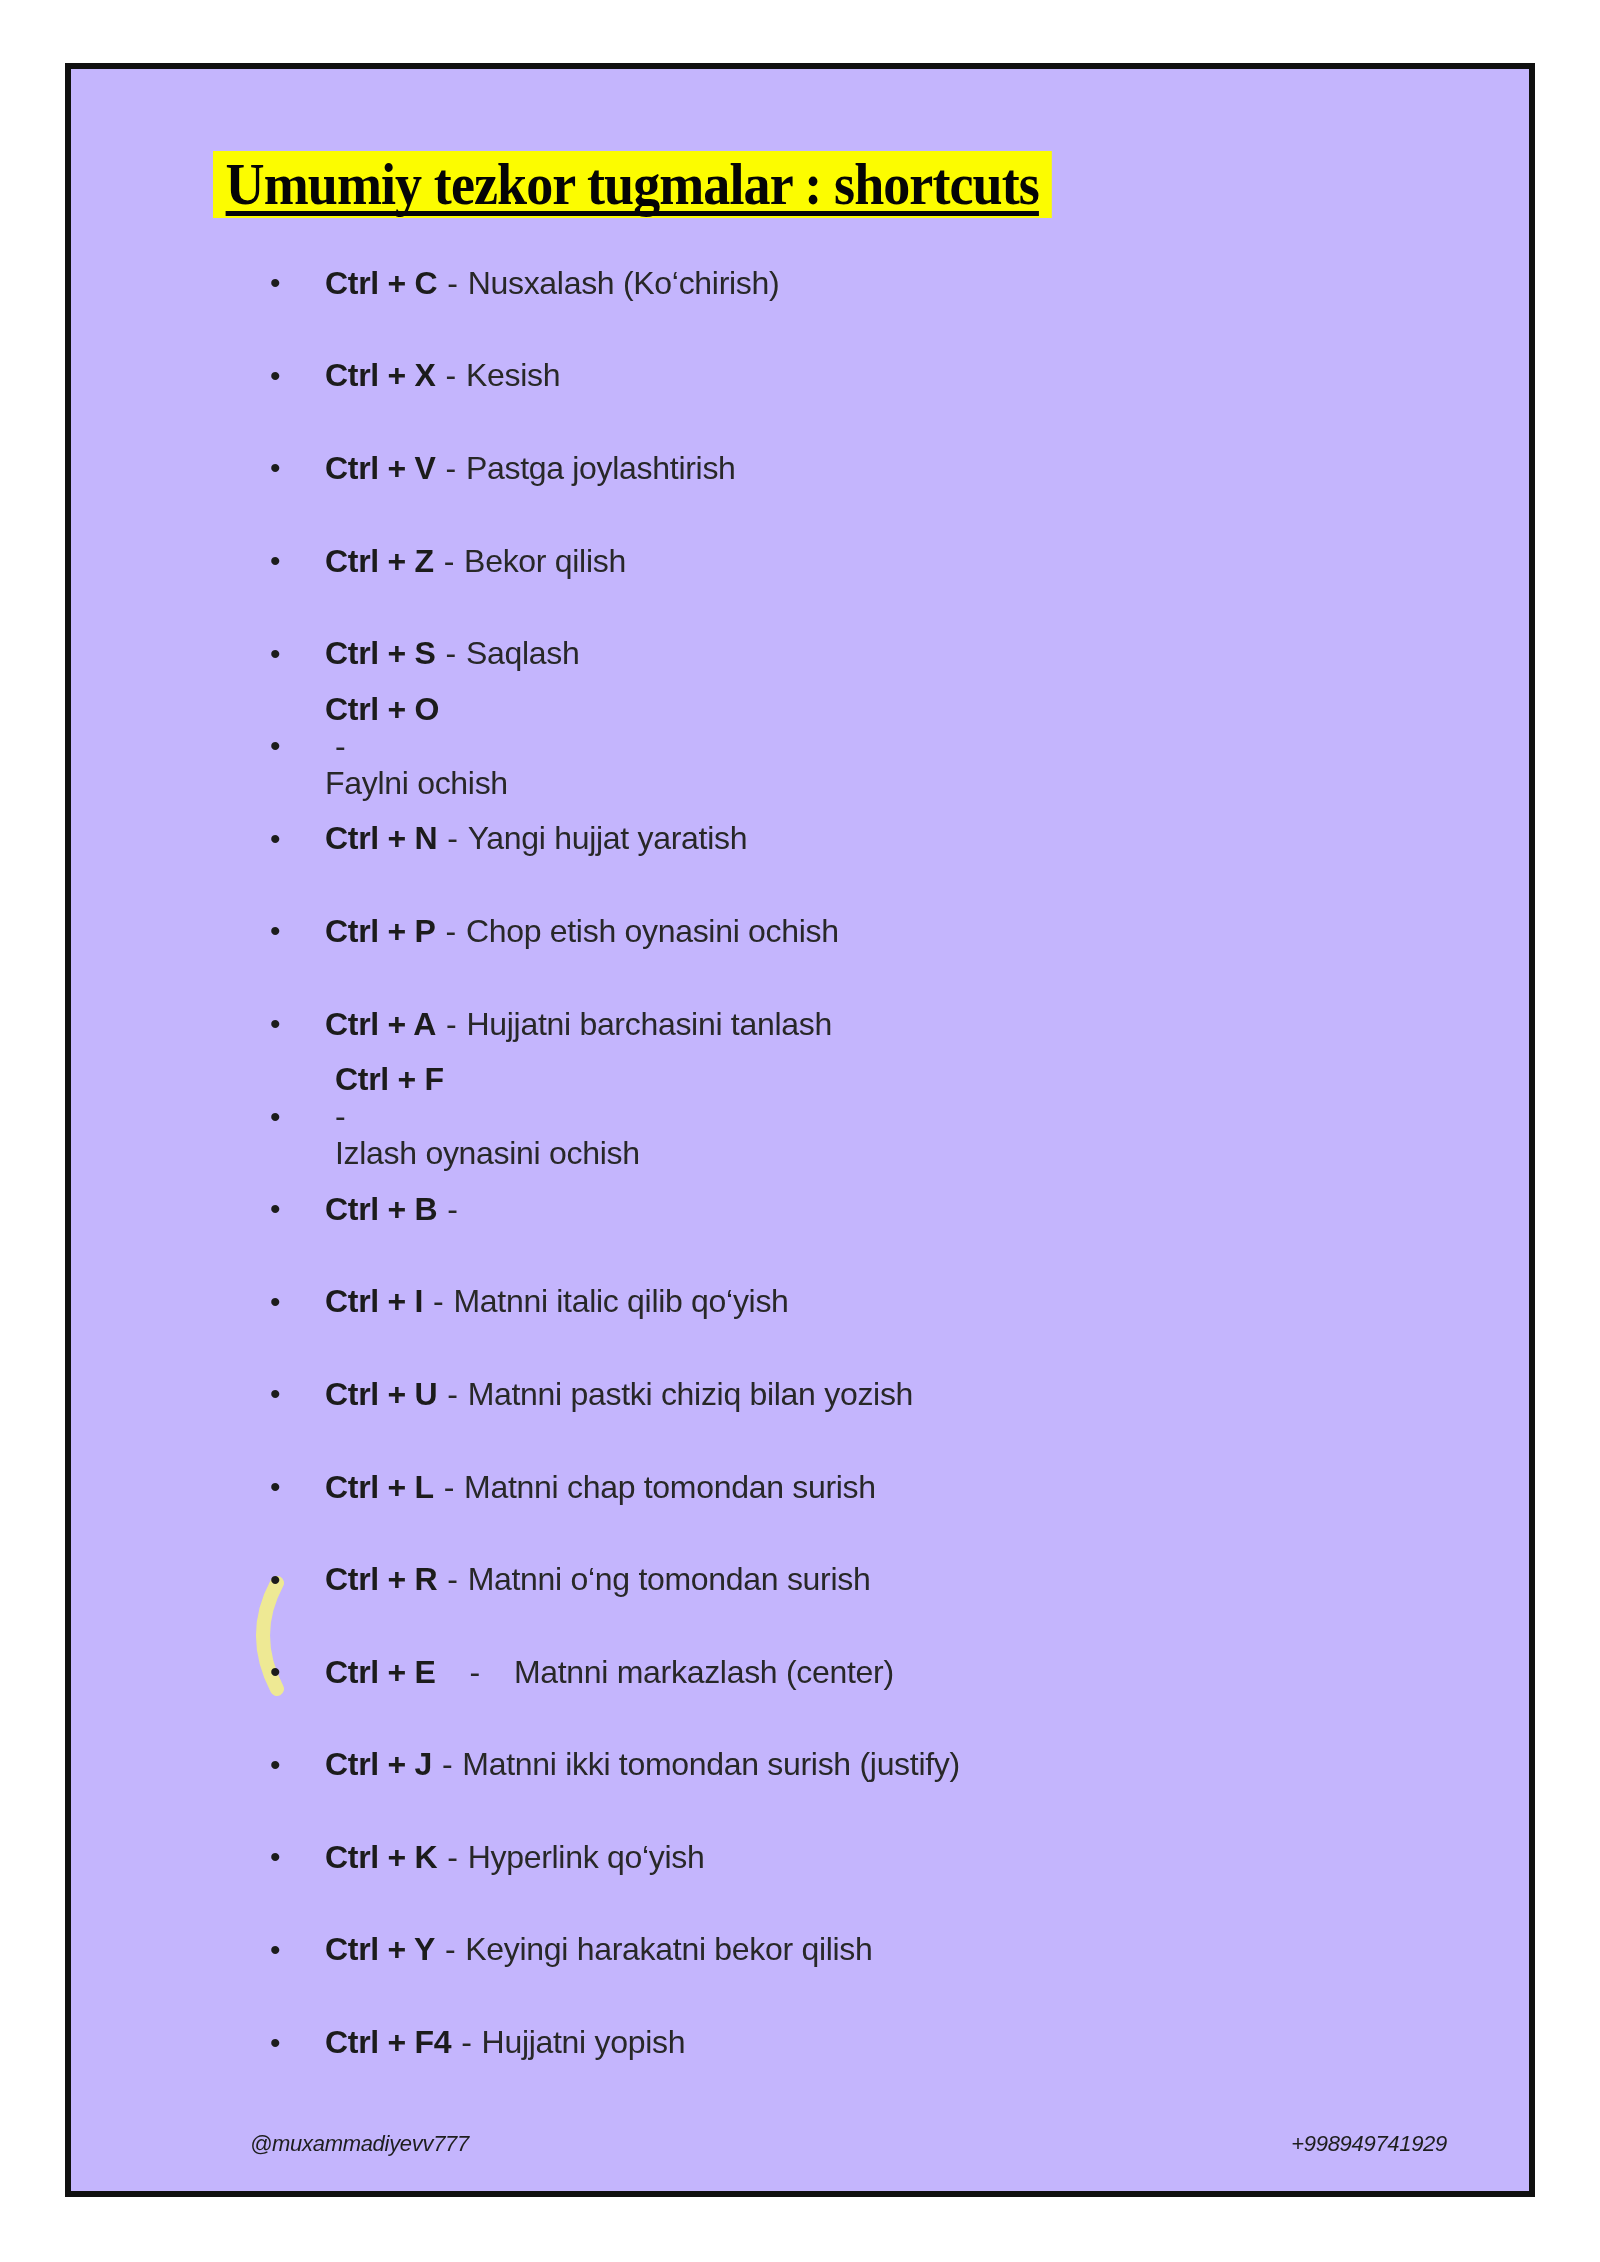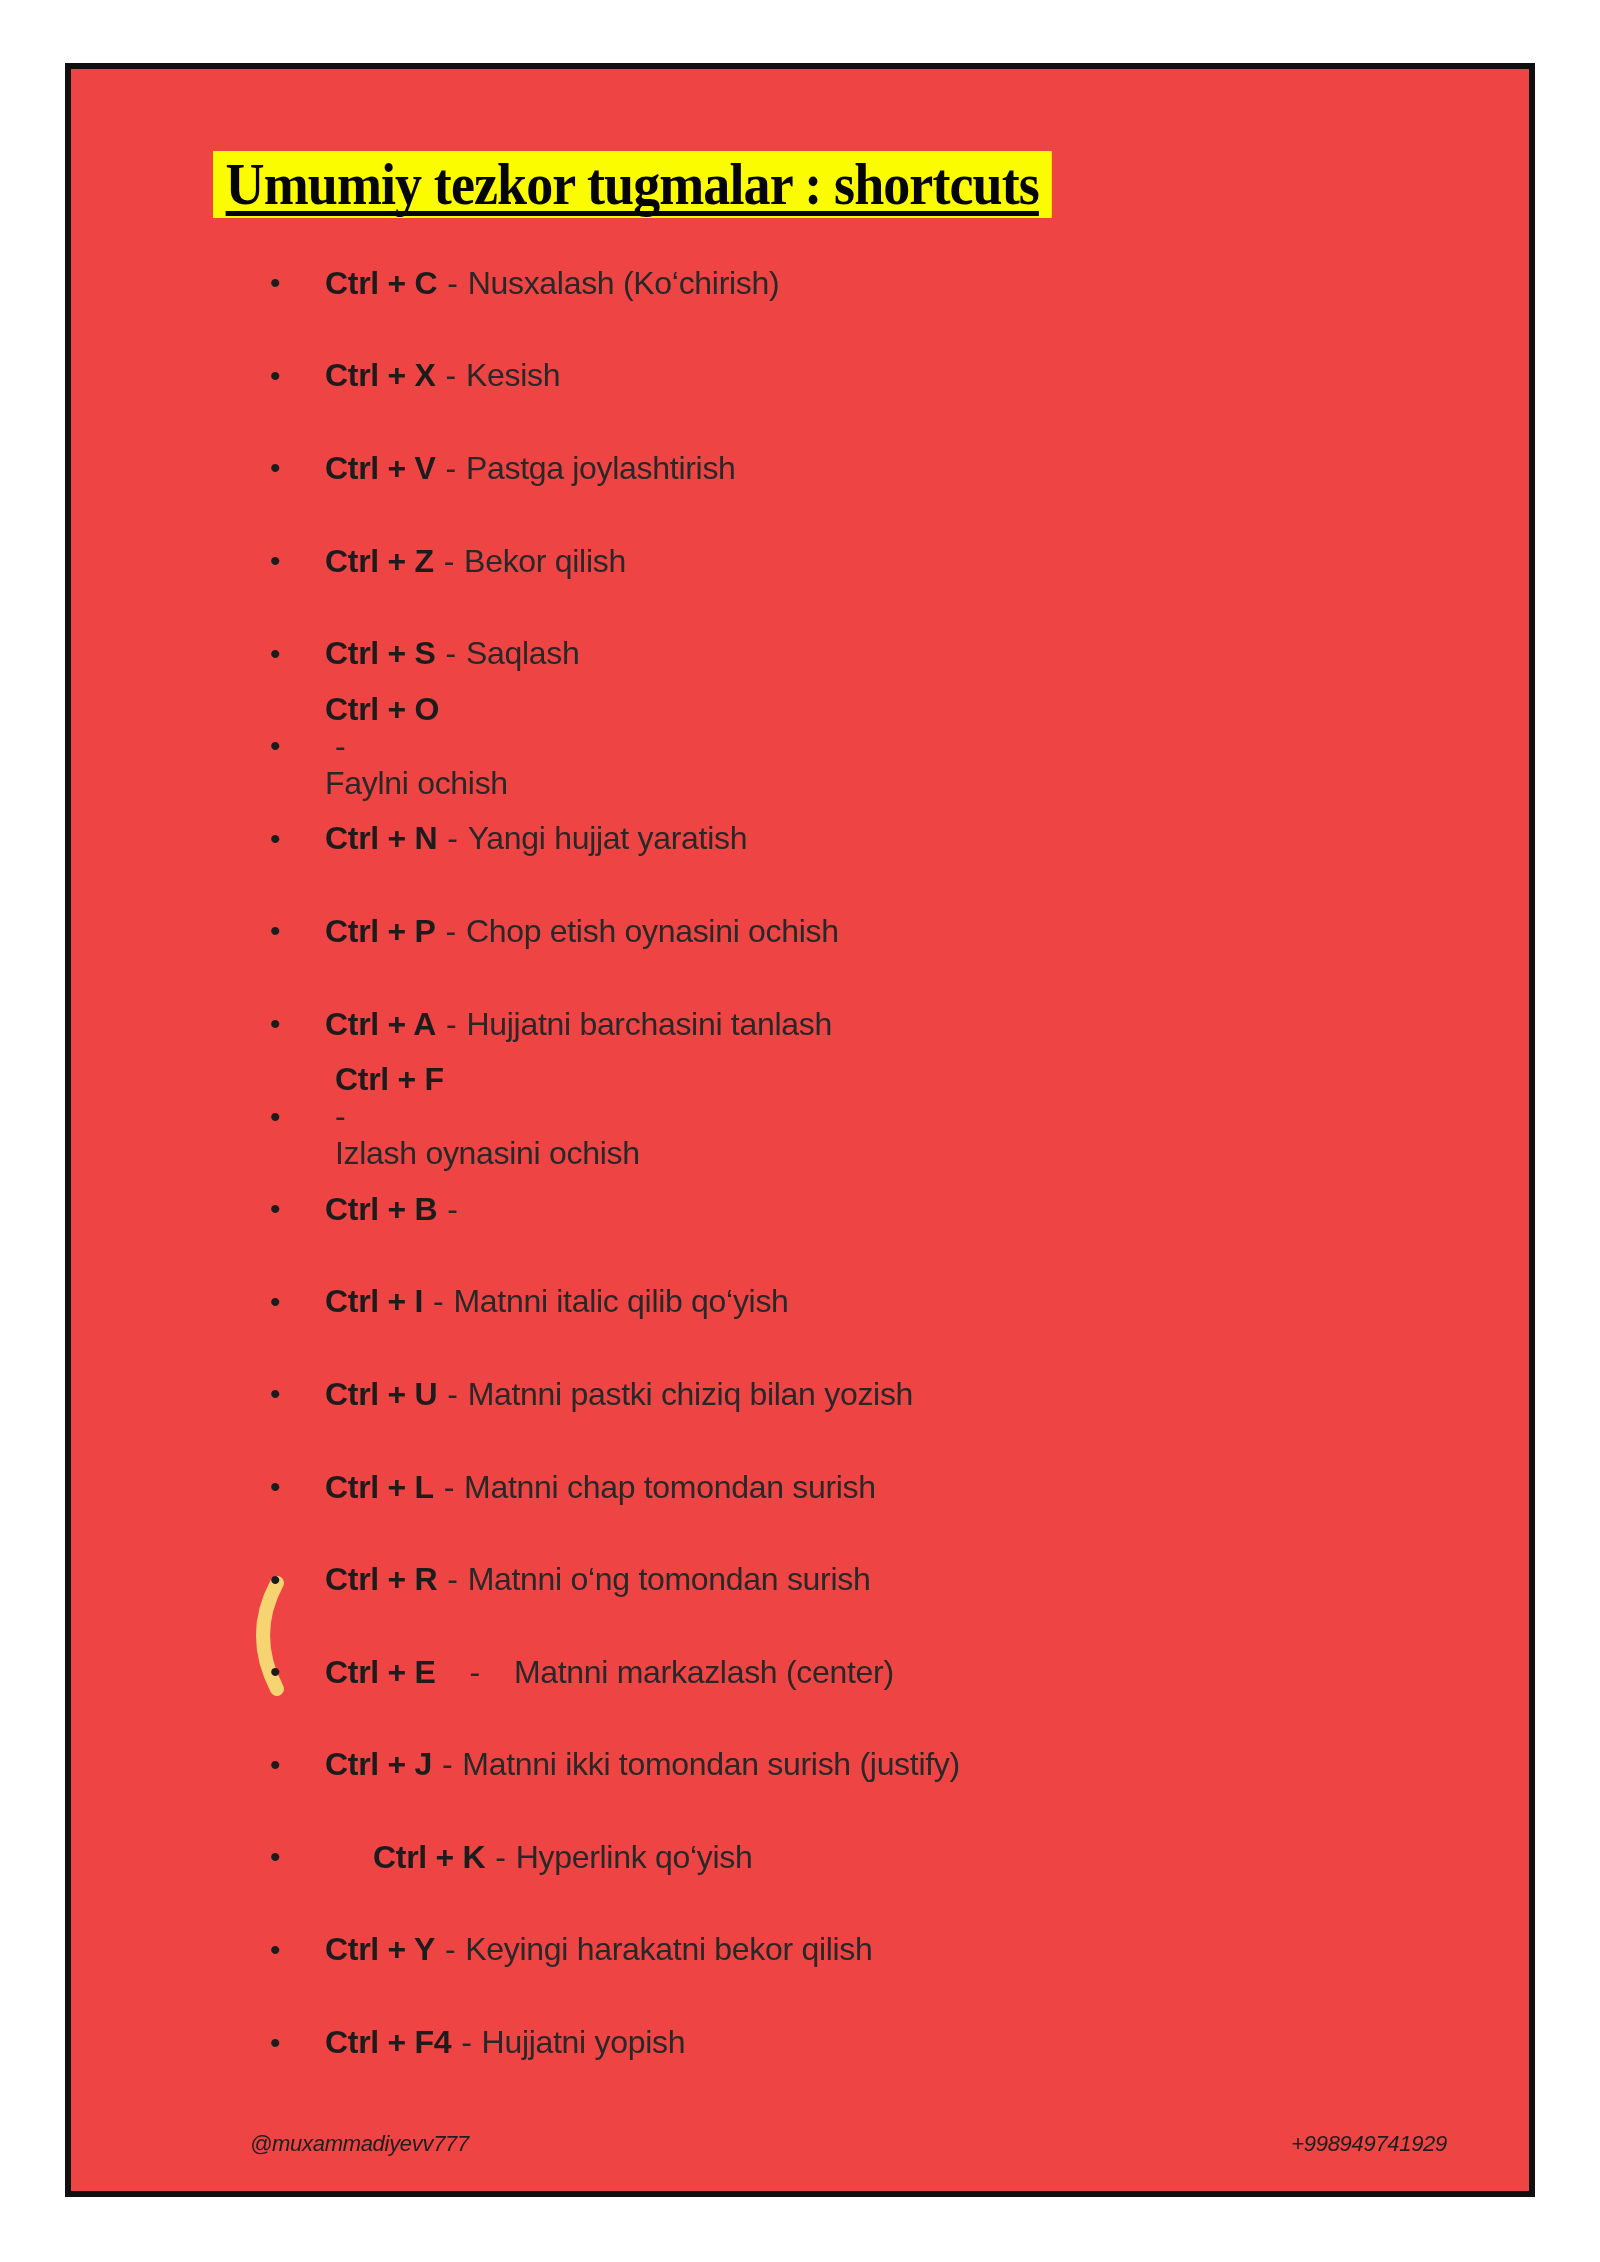--- a/index.html
+++ b/index.html
@@ -15,21 +15,21 @@
   body{
     width:1600px;height:2262px;
     position:relative;overflow:hidden;
     font-family:"Liberation Sans","DejaVu Sans",sans-serif;
     color:var(--c-text);
   }
   .frame{
     position:absolute;left:65px;top:63px;
     width:1470px;height:2134px;
     border:6px solid var(--c-border);
-    background:#ef4444;
+    background:#c4b5fd;
   }
   
   .title{
     position:absolute;left:142px;top:81px;
     font-family:"Liberation Serif","DejaVu Serif",serif;
     font-weight:700;font-size:60px;color:var(--c-title);
     white-space:nowrap;
   }
   .title-hl{
     display:inline-block;background:var(--c-highlight);
@@ -220,21 +220,21 @@
       <li class="item">
       <span class="bullet">•</span>
       <span class="item-text" style="display:inline-flex;align-items:baseline;">
         <b class="keys">Ctrl + J</b>
         <span class="sep">-</span>
         <span class="action">Matnni ikki tomondan surish (justify)</span>
       </span>
     </li>
       <li class="item">
       <span class="bullet">•</span>
-      <span class="item-text" style="display:inline-flex;align-items:center;margin-left:48px;">
+      <span class="item-text" style="display:inline-flex;align-items:center;">
         <b class="keys">Ctrl + K</b>
         <span class="sep">-</span>
         <span class="action">Hyperlink qo‘yish</span>
       </span>
     </li>
       <li class="item">
       <span class="bullet">•</span>
       <span class="item-text" style="display:inline-flex;align-items:baseline;">
         <b class="keys">Ctrl + Y</b>
         <span class="sep">-</span>

